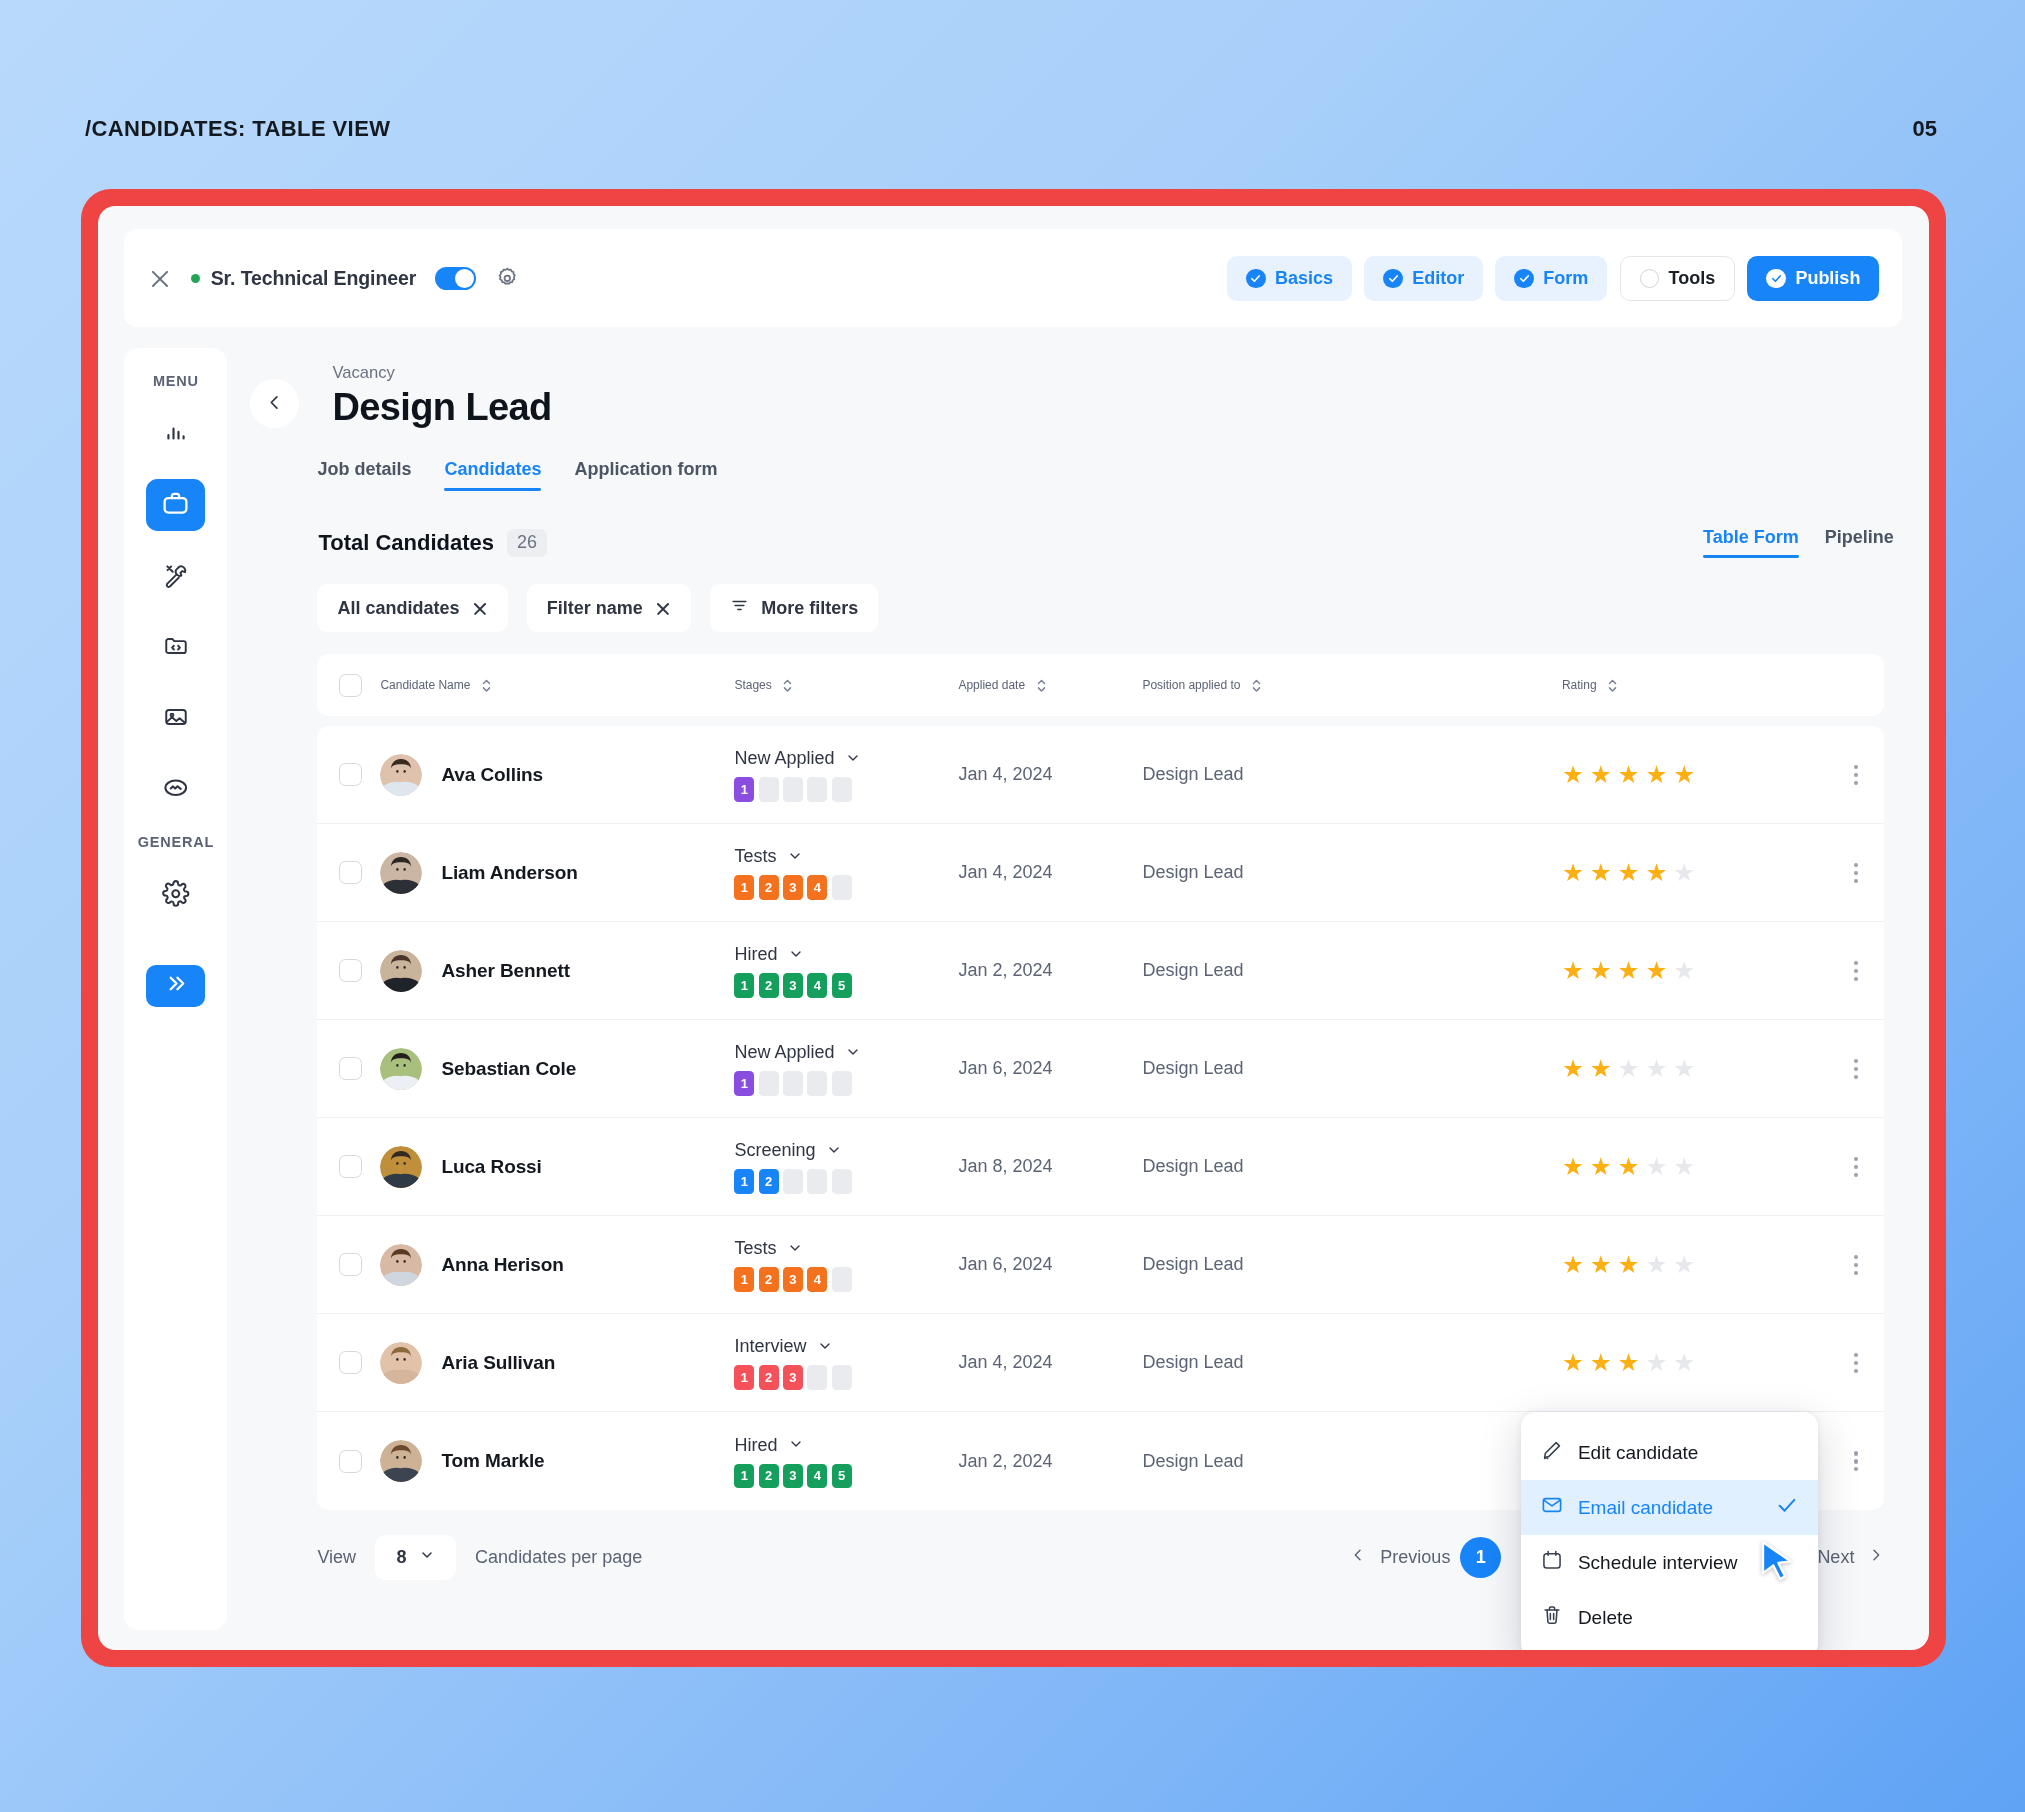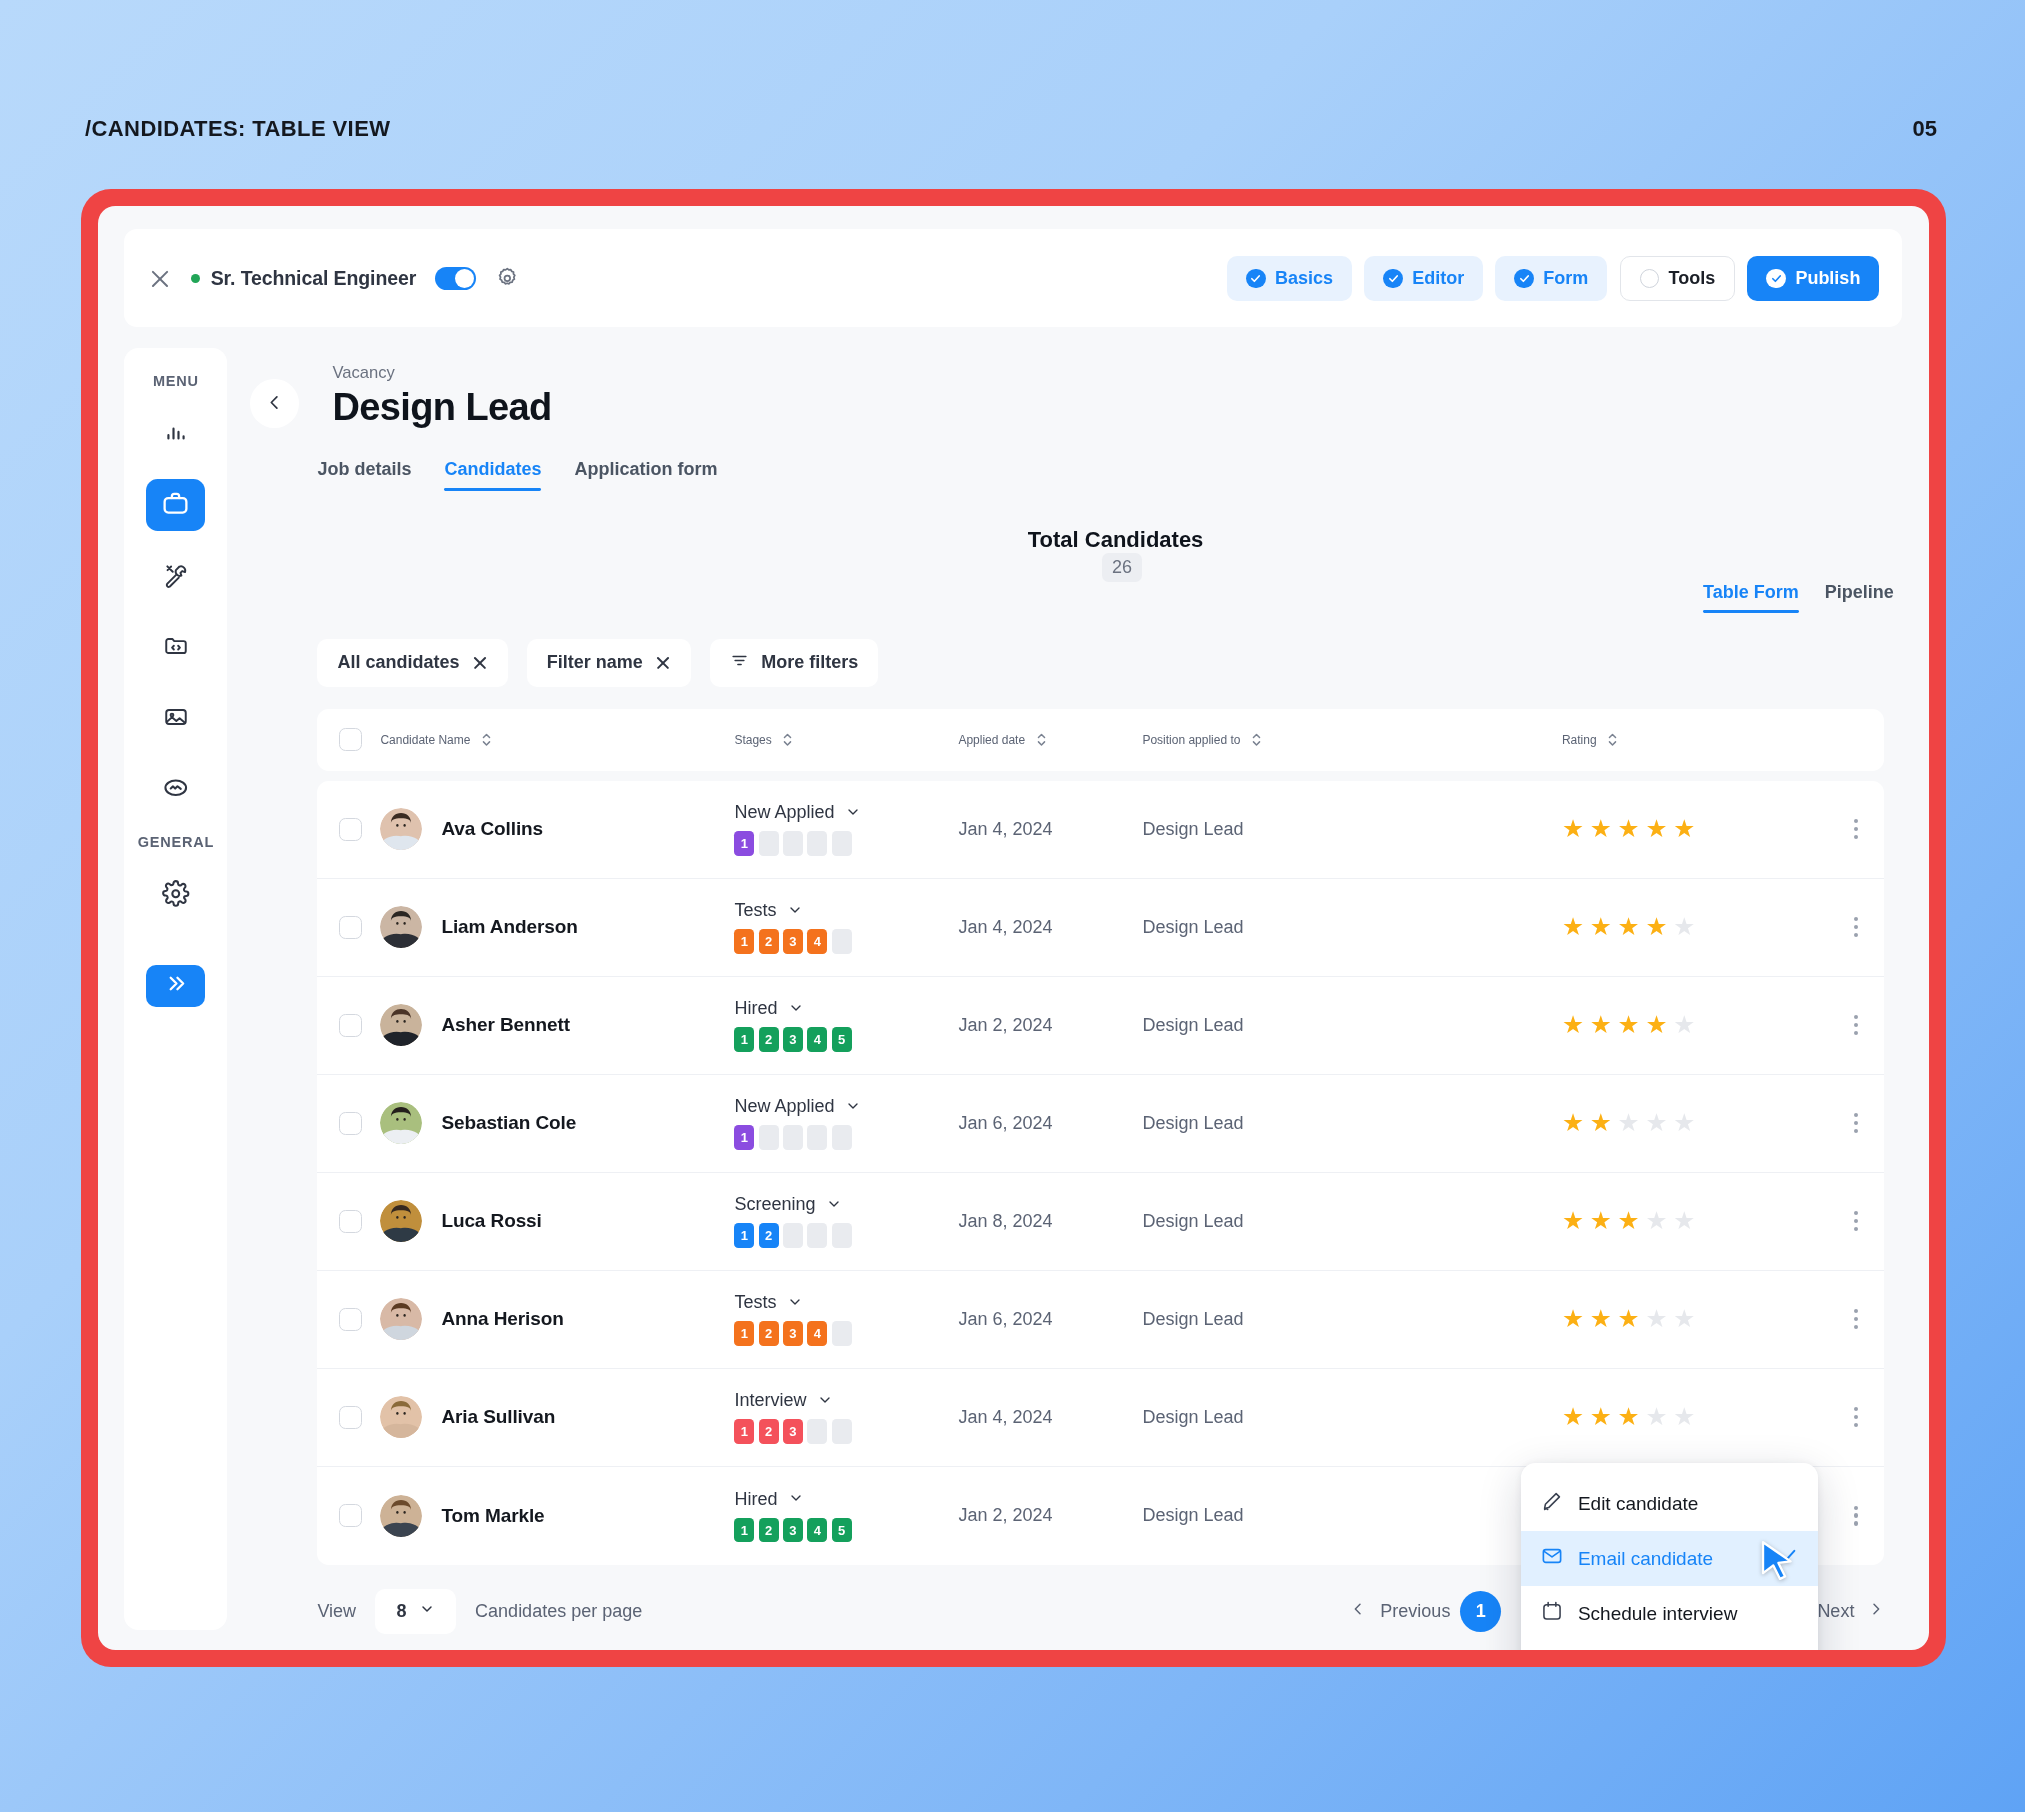--- a/index.html
+++ b/index.html
@@ -149,23 +149,22 @@
     padding-bottom: 11.6px; cursor: pointer; position: relative;
   }
   .tab.active { color: #1784f7; }
   .tab.active::after {
     content: ""; position: absolute; left: 0; right: 0; bottom: 0;
     height: 2.9px; background: #1784f7; border-radius: 1.4px;
   }
 
   
   .totals-row {
-    display: flex; align-items: center; margin-top: 36px; margin-left: 87px;
+    display: flex; align-items: center; margin-top: 36px; margin-left: 68px;
     padding-right: 8.7px;
-    flex-direction: column;
   }
   .total-title { font-size: 22px; font-weight: 700; color: #0f141c; }
   .total-count {
     margin-left: 13px; font-size: 18px; color: #6b7280;
     background: #eceef2; border-radius: 6.5px; padding: 3.6px 10px; font-weight: 400;
   }
   .view-tabs { margin-left: auto; display: flex; gap: 26px; }
   .vtab {
     font-size: 18px; font-weight: 700; color: #4b5563;
     padding-bottom: 10px; cursor: pointer; position: relative;
@@ -279,21 +278,21 @@
   .pg {
     min-width: 41px; height: 41px; border-radius: 50%;
     display: flex; align-items: center; justify-content: center;
     font-size: 18px; color: #5b6374; cursor: pointer; padding: 0 5.8px;
   }
   .pg.active { background: #1784f7; color: #fff; font-weight: 700; }
 
   
   .ctx-menu {
     position: absolute;
-    left: 1423px; top: 1257px;
+    left: 1423px; top: 1206px;
     width: 297px;
     background: #fff; border-radius: 14.5px;
     box-shadow: 0 13px 43px rgba(20,30,55,0.18), 0 1.4px 7.2px rgba(20,30,55,0.08);
     padding: 13px 0;
     z-index: 50;
   }
   .ctx-item {
     height: 55px; display: flex; align-items: center; gap: 14.5px;
     padding: 0 20px; font-size: 19px; color: #14181f; cursor: pointer;
   }

